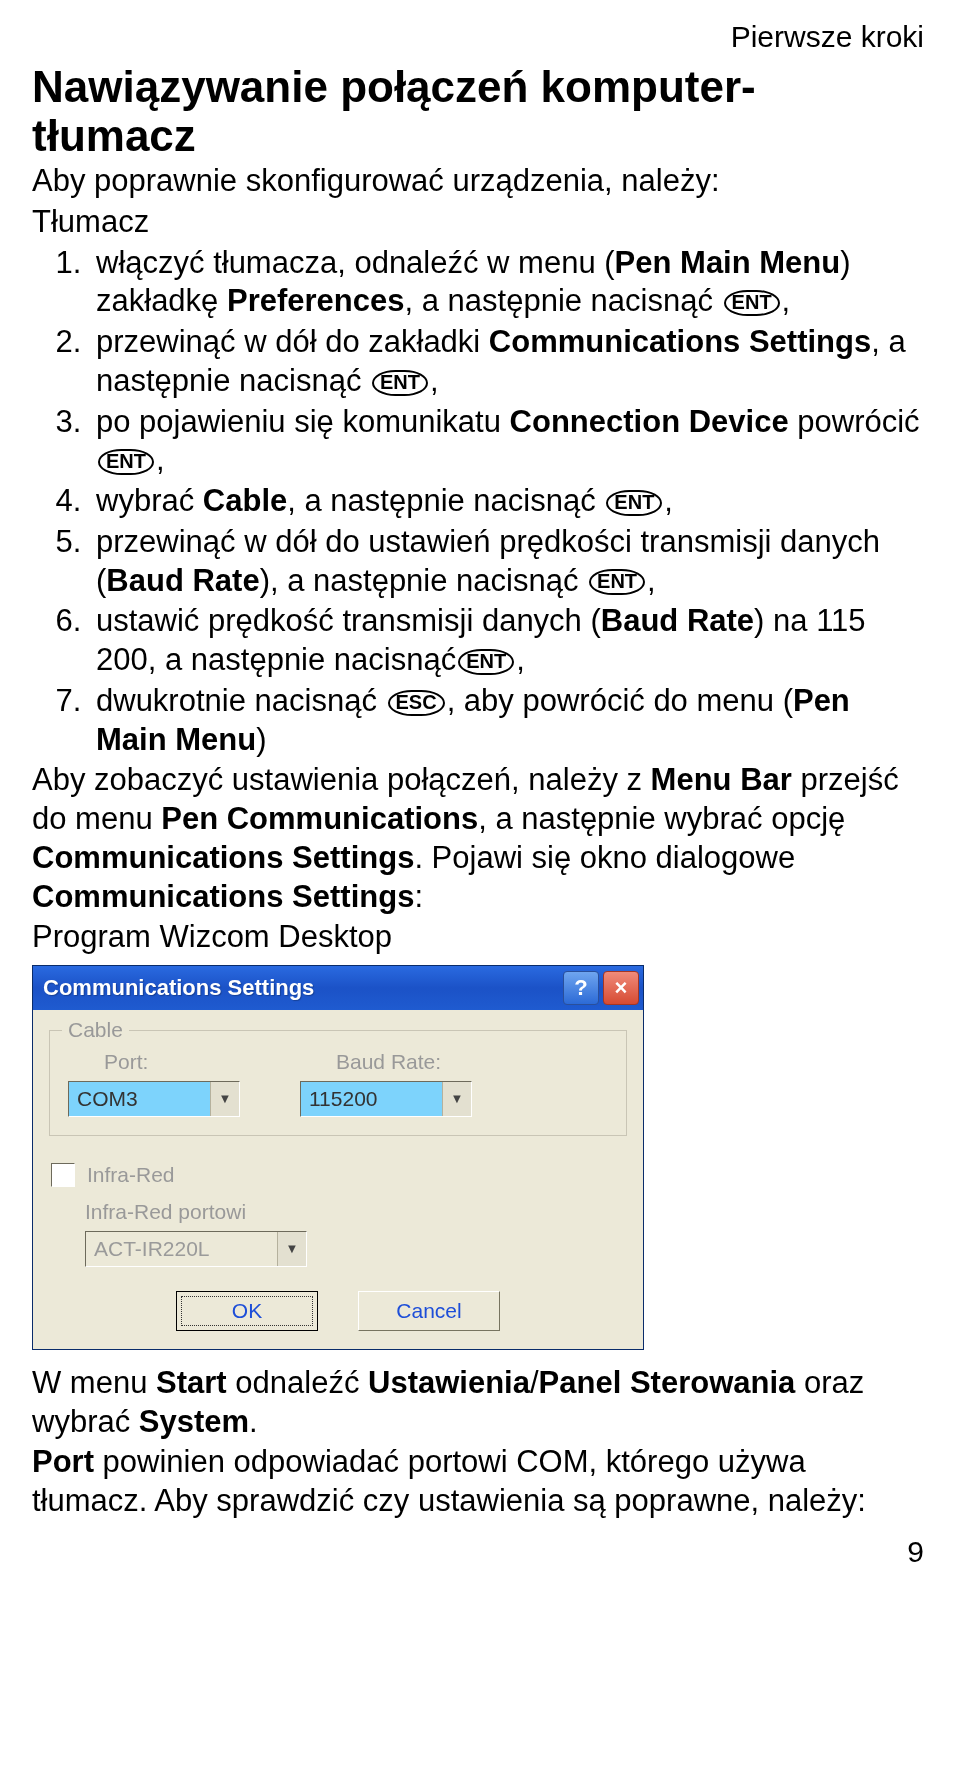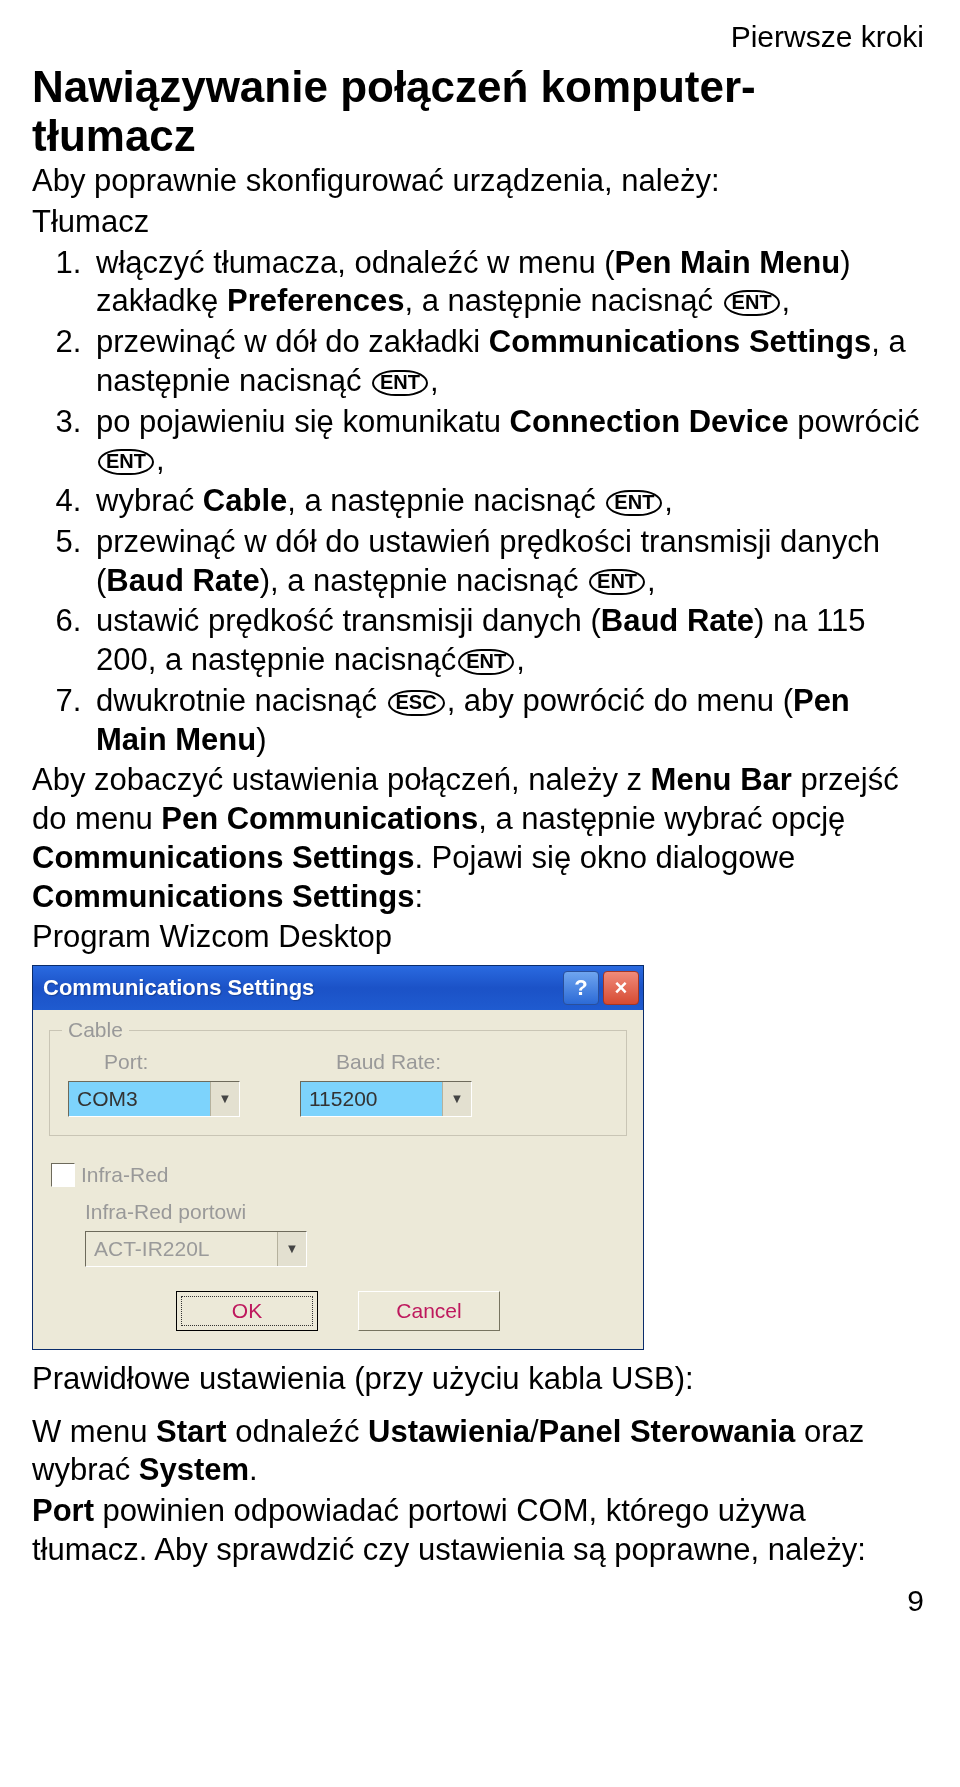--- a/index.html
+++ b/index.html
@@ -142,21 +142,21 @@
     color: #444;
     font-size: 13px;
   }
   .combo.disabled { background: #ece9d8; color: #9a9a9a; }
   .infra {
     margin: 26px 0 0 2px;
   }
   .chk {
     display: flex;
     align-items: center;
-    gap: 6px;
+    gap: 12px;
   }
   .chk .box {
     width: 22px;
     height: 22px;
     border-top: 1px solid #6d6a5b;
     border-left: 1px solid #6d6a5b;
     border-right: 1px solid #fff;
     border-bottom: 1px solid #fff;
     background: #fff;
   }
@@ -171,21 +171,21 @@
     margin-top: 24px;
   }
   .btn {
     min-width: 140px;
     height: 38px;
     background: #ece9d8;
     border-top: 1px solid #fff;
     border-left: 1px solid #fff;
     border-right: 1px solid #777460;
     border-bottom: 1px solid #777460;
-    color: #be185d;
+    color: #1d4ed8;
     font-size: 21px;
     font-family: Tahoma, Arial, sans-serif;
     display: flex;
     align-items: center;
     justify-content: center;
   }
   .btn.default {
     outline: 1px dotted #333;
     outline-offset: -6px;
     border: 1px solid #000;
@@ -287,21 +287,20 @@
         </div>
       </div>
 
       <div class="btnbar">
         <div class="btn default">OK</div>
         <div class="btn">Cancel</div>
       </div>
     </div>
   </div>
 
-  <div class="para after-dialog">Prawidłowe ustawienia (przy użyciu kabla USB):</div>
   <div class="para" style="margin-top:14px">
     <span>W menu </span><b>Start</b><span> odnaleźć </span><b>Ustawienia</b><span>/</span><b>Panel Sterowania</b><span> oraz wybrać </span><b>System</b><span>.</span>
   </div>
   <div class="para">
     <b>Port</b><span> powinien odpowiadać portowi COM, którego używa tłumacz. Aby sprawdzić czy ustawienia są poprawne, należy:</span>
   </div>
 
   <div class="pagenum">9</div>
 </div>
 

